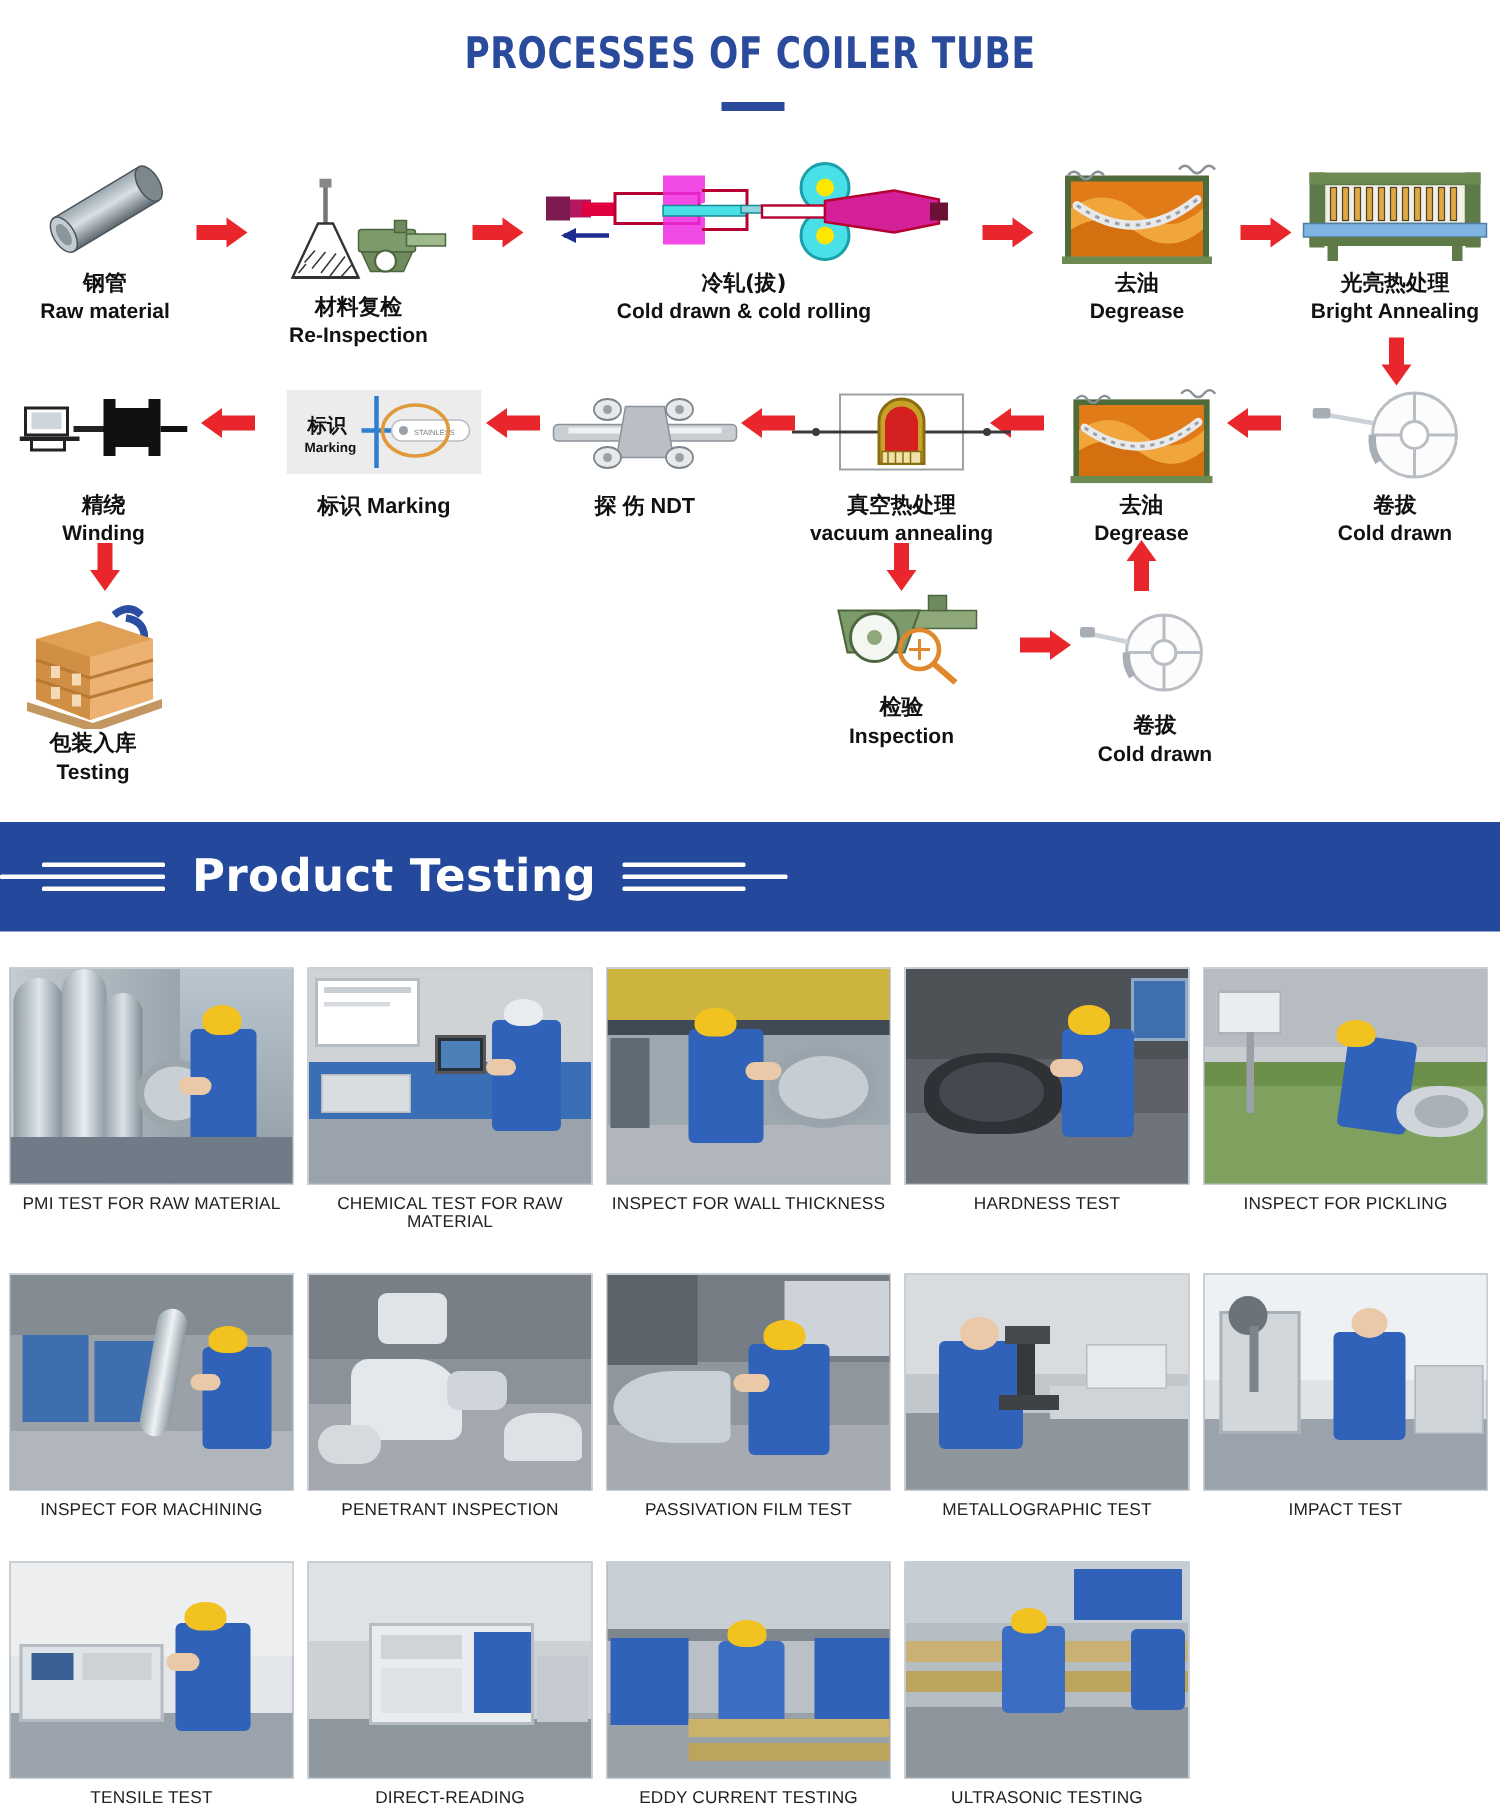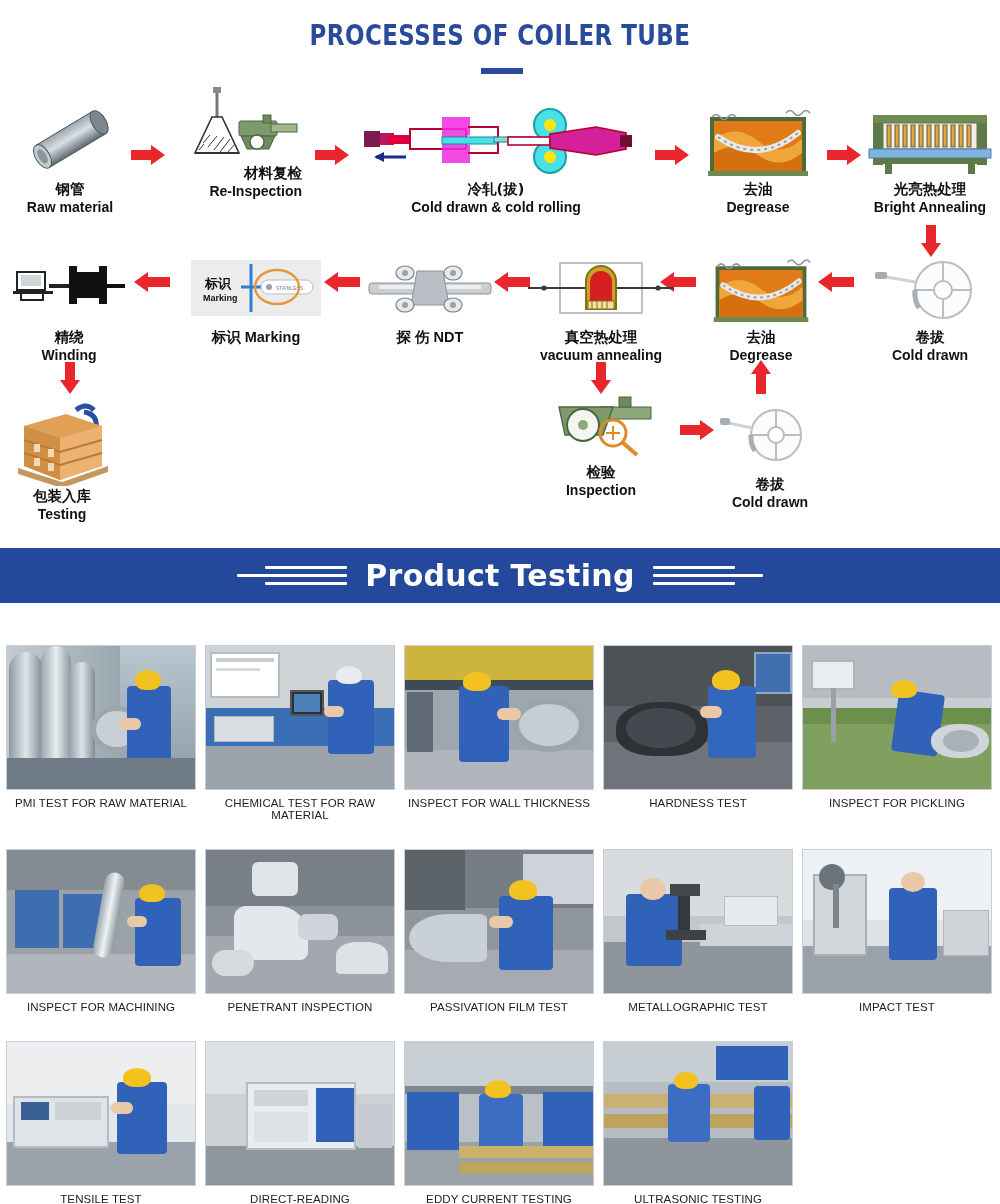--- a/index.html
+++ b/index.html
@@ -48,23 +48,23 @@
                     border-bottom:10px solid transparent; border-right:14px solid #e8262b; }
   .arrow-d .shaft { left:5px; top:0; width:10px; height:20px; }
   .arrow-d .head  { left:0; top:18px; border-left:10px solid transparent;
                     border-right:10px solid transparent; border-top:14px solid #e8262b; }
   .arrow-u .shaft { left:5px; top:14px; width:10px; height:20px; }
   .arrow-u .head  { left:0; top:0; border-left:10px solid transparent;
                     border-right:10px solid transparent; border-bottom:14px solid #e8262b; }
 
   
   .banner {
-    position:absolute; top:548px; left:0; width:1000px; height:55px;
+    position:absolute; top:548px; left:0; width:1000px; height:73px;
     background:#23489c;
-    display:flex; align-items:center; justify-content:center; gap:18px;
+    display:flex; align-items:center; gap:18px;
   }
   .banner-title {
     color:#ffffff; font-size:30px; font-weight:bold; letter-spacing:0.3px;
     font-family:"DejaVu Sans","Liberation Sans", sans-serif;
   }
   .deco { display:flex; flex-direction:column; justify-content:center; gap:5px; }
   .deco span { display:block; height:3px; background:#fff; border-radius:1px; }
   .deco-left  span:nth-child(1){ width:82px; margin-left:28px;}
   .deco-left  span:nth-child(2){ width:110px; margin-left:0;}
   .deco-left  span:nth-child(3){ width:82px; margin-left:28px;}
@@ -120,21 +120,21 @@
     </div>
     <div class="lbl-cn">钢管</div>
     <div class="lbl-en">Raw material</div>
   </div>
 
   <div class="arrow arrow-r" style="left:131px; top:145px; width:36px; height:20px;">
       <div class="shaft"></div>
       <div class="head"></div>
     </div>
 
-  <div class="node" style="left:176px; top:84px; width:126px;text-align:right;">
+  <div class="node" style="left:176px; top:116px; width:126px;">
     <div class="icon-wrap">
       <svg width="120" height="74" viewBox="0 0 120 74">
 
         <line x1="38" y1="2" x2="38" y2="30" stroke="#777" stroke-width="3"></line>
         <rect x="34" y="0" width="8" height="6" fill="#888"></rect>
         <path d="M33 30 L43 30 L60 66 L16 66 Z" fill="#fff" stroke="#333" stroke-width="1.6"></path>
         <g stroke="#333" stroke-width="1">
           <line x1="24" y1="56" x2="31" y2="48"></line>
             <line x1="29" y1="60" x2="38" y2="49"></line>
           <line x1="35" y1="63" x2="45" y2="50"></line>

